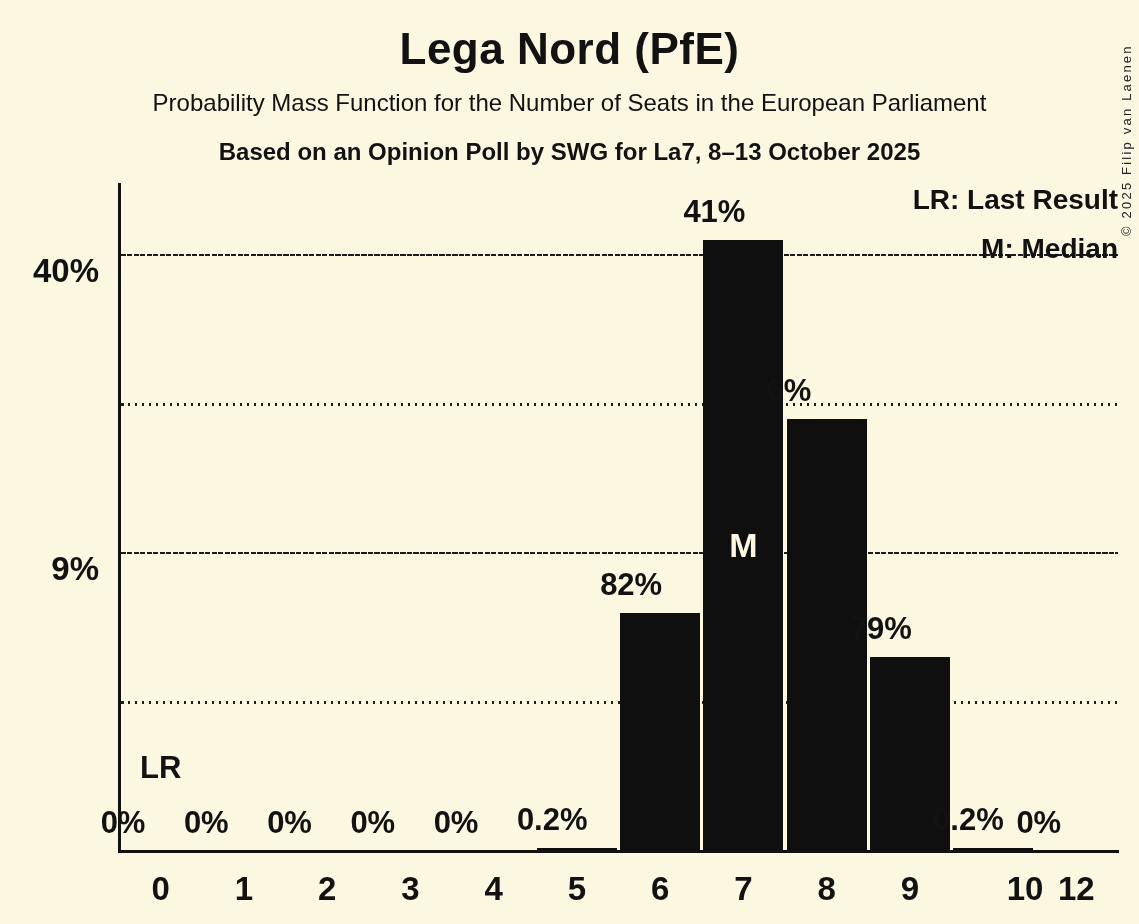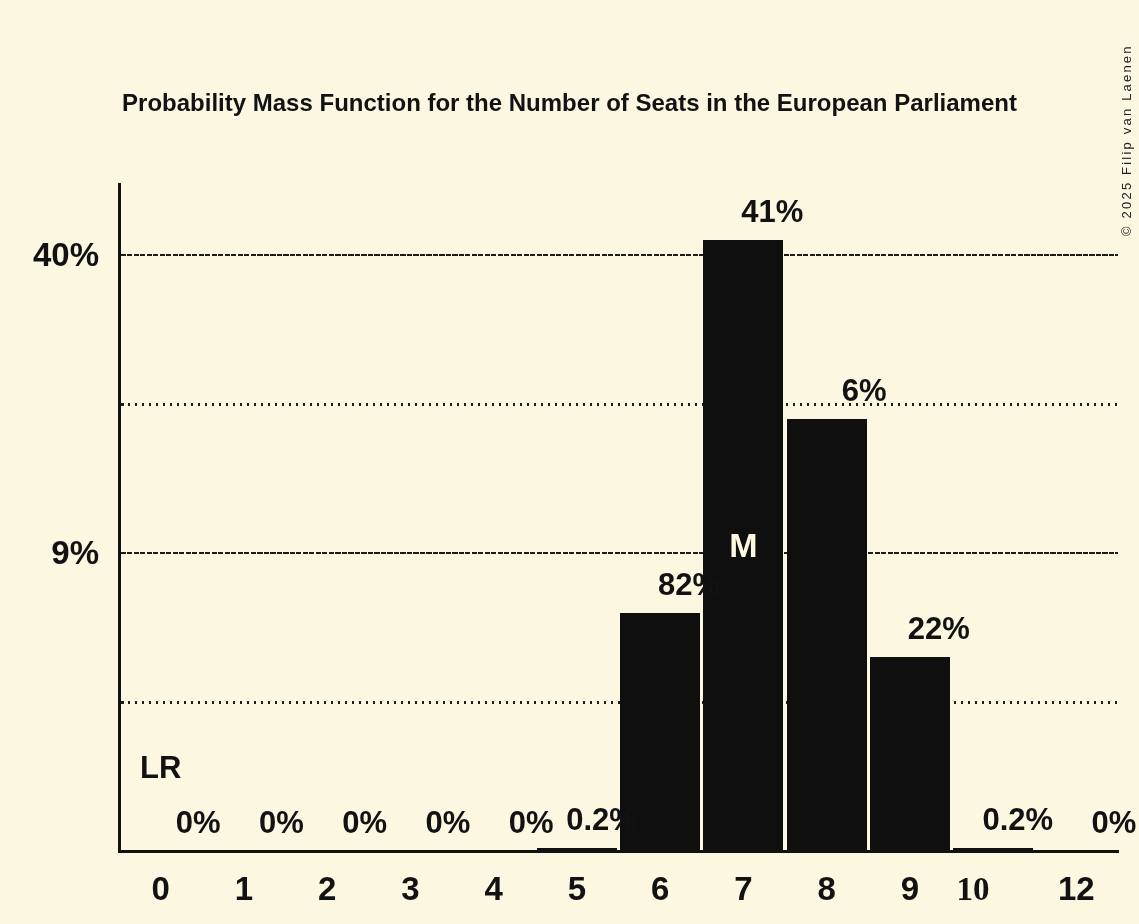--- a/index.html
+++ b/index.html
@@ -13,21 +13,21 @@
     background:#fbf7e1;
     overflow:hidden;
     color:#121212;
   }
   .title{
     position:absolute;top:24px;left:0;width:1139px;
     text-align:center;font-size:44px;font-weight:700;letter-spacing:.5px;
   }
   .subtitle{
     position:absolute;top:89px;left:0;width:1139px;
-    text-align:center;font-size:24px;font-weight:700;
+    text-align:center;font-size:24px;font-weight:400;
   }
   .subtitle2{
     position:absolute;top:138px;left:0;width:1139px;
     text-align:center;font-size:24px;font-weight:700;
   }
   .copyright{
     position:absolute;left:1119px;top:236px;
     transform-origin:0 0;transform:rotate(-90deg);
     white-space:nowrap;
     font-size:13px;letter-spacing:2.2px;color:#222;
@@ -55,47 +55,54 @@
     background:repeating-linear-gradient(90deg,#1c1c1c 0 5px,rgba(0,0,0,0) 5px 6.5px);
   }
   .gridline.dotted{
     height:2.5px;
     background:repeating-linear-gradient(90deg,#1c1c1c 0 2.5px,rgba(0,0,0,0) 2.5px 7px);
   }
   .ytick{
     position:absolute;left:0;width:99px;
     text-align:right;font-size:33px;font-weight:700;line-height:34px;
     z-index:3;
+    margin-top:16px;
   }
   .bar{position:absolute;z-index:2;}
   .bar-label{
     position:absolute;
-    text-align:right;font-size:31px;font-weight:700;line-height:32px;
+    text-align:left;font-size:31px;font-weight:700;line-height:32px;
     z-index:3;white-space:nowrap;
   }
   .xtick{
     position:absolute;top:871px;
     text-align:center;font-size:33px;font-weight:700;line-height:36px;
     z-index:3;
   }
   .annot{
     position:absolute;
     text-align:center;font-weight:700;
     z-index:5;white-space:nowrap;
   }
   .annot.lr{font-size:31px;line-height:32px;}
   .annot.median{font-size:34px;line-height:36px;}
 </style>
 </head>
 <body>
 
 <div class="page">
+  <div class="title">Lega Nord (PfE)</div>
   <div class="subtitle">Probability Mass Function for the Number of Seats in the European Parliament</div>
+  <div class="subtitle2">Based on an Opinion Poll by SWG for La7, 8–13 October 2025</div>
   <div class="copyright">© 2025 Filip van Laenen</div>
 
+  <div class="legend">
+    <div>LR: Last Result</div>
+    <div>M: Median</div>
+  </div>
 
   <div id="plot">
     <div class="yaxis"></div>
     <div class="xaxis"></div>
 
   <div class="gridline dotted" style="top: 701px;"></div>
       <div class="gridline solid" style="top: 552px;"></div>
       <div class="gridline dotted" style="top: 403px;"></div>
       <div class="gridline solid" style="top: 254px;"></div>
       <div class="ytick" style="top: 536px;">9%</div>
@@ -116,23 +123,23 @@
       <div class="bar" style="left: 620.125px; top: 613px; width: 80px; height: 238px; background: rgb(15, 15, 15);"></div>
       <div class="bar-label" style="left: 600.125px; width: 120px; top: 569px;">82%</div>
       <div class="xtick" style="left: 610.125px; width: 100px;">6</div>
       <div class="bar" style="left: 703.375px; top: 240px; width: 80px; height: 611px; background: rgb(15, 15, 15);"></div>
       <div class="bar-label" style="left: 683.375px; width: 120px; top: 196px;">41%</div>
       <div class="xtick" style="left: 693.375px; width: 100px;">7</div>
       <div class="bar" style="left: 786.625px; top: 419px; width: 80px; height: 432px; background: rgb(15, 15, 15);"></div>
       <div class="bar-label" style="left: 766.625px; width: 120px; top: 375px;">6%</div>
       <div class="xtick" style="left: 776.625px; width: 100px;">8</div>
       <div class="bar" style="left: 869.875px; top: 657px; width: 80px; height: 194px; background: rgb(15, 15, 15);"></div>
-      <div class="bar-label" style="left: 849.875px; width: 120px; top: 613px;">22%</div>
+      <div class="bar-label" style="left: 849.875px; width: 120px; top: 613px;">79%</div>
       <div class="xtick" style="left: 859.875px; width: 100px;">9</div>
       <div class="bar" style="left: 953.125px; top: 848px; width: 80px; height: 3px; background: rgb(15, 15, 15);"></div>
       <div class="bar-label" style="left: 933.125px; width: 120px; top: 804px;">0.2%</div>
-      <div class="xtick" style="left: 923px; width: 100px; font-family: Liberation Serif, serif;">10</div>
+      <div class="xtick" style="left: 975px; width: 100px;">10</div>
       <div class="bar-label" style="left: 1016.38px; width: 120px; top: 807px;">0%</div>
       <div class="xtick" style="left: 1026.38px; width: 100px;">12</div>
       <div class="annot lr" style="left: 110.625px; width: 100px; top: 752px;">LR</div>
       <div class="annot median" style="left: 693.375px; width: 100px; top: 527px; color: rgb(251, 247, 225);">M</div>
     </div>
 </div>
 
 </body></html>

